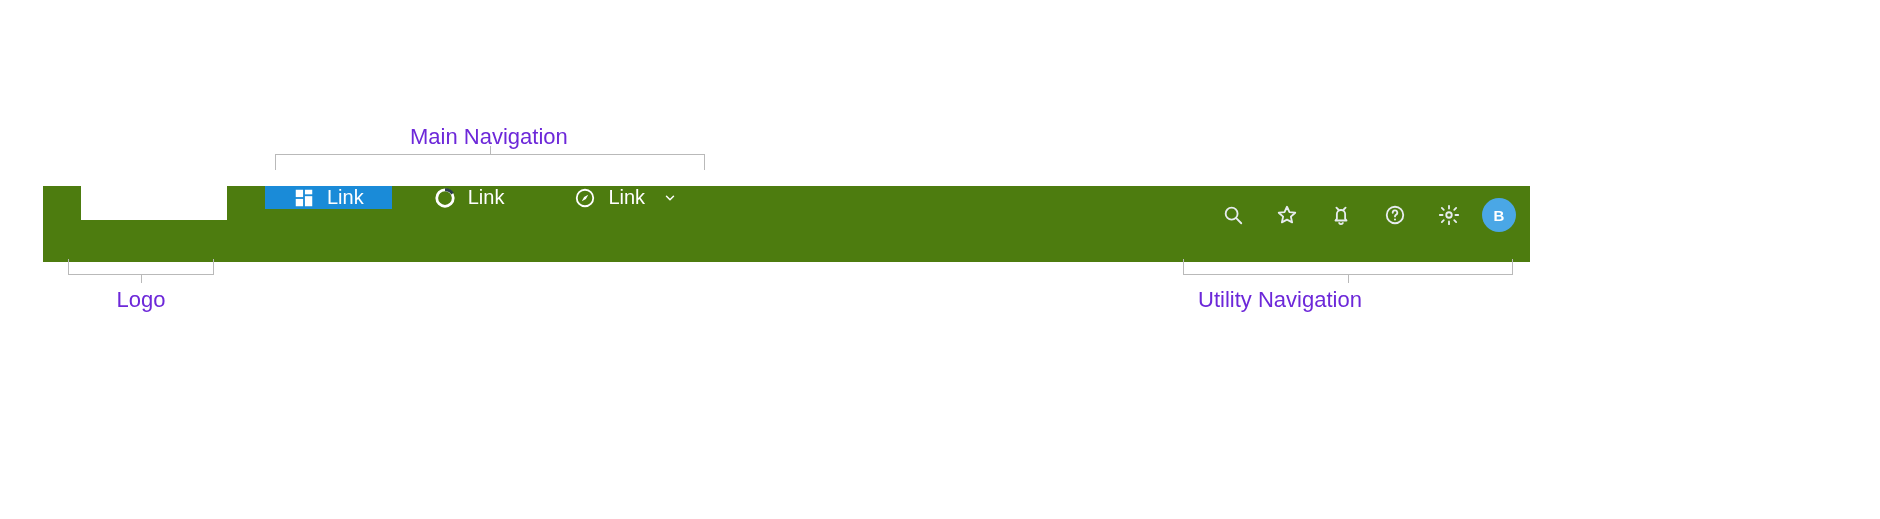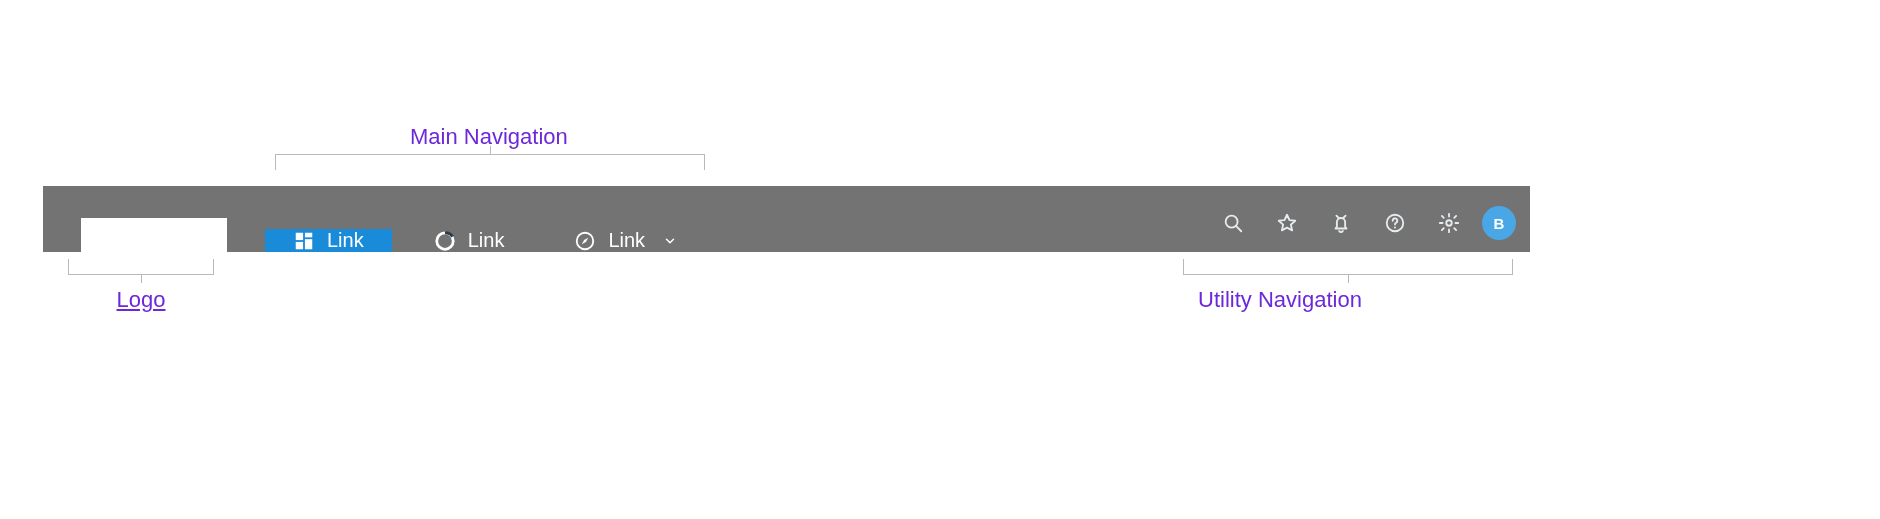--- a/index.html
+++ b/index.html
@@ -34,24 +34,24 @@
     width: 0;
     border-left: 1.5px solid #b9b9b9;
   }
 
   
   .navbar {
     position: absolute;
     left: 43px;
     top: 186px;
     width: 1487px;
-    height: 66px;
-    background: #737373;
-    display: flex;
-    align-items: flex-end;
+    height: 76px;
+    background: #4d7c0f;
+    display: flex;
+    align-items: flex-start;
     color: #ffffff;
   }
 
   .logo-slot {
     width: 222px;
     display: flex;
     align-items: center;
     justify-content: center;
     flex: none;
   }
@@ -216,19 +216,19 @@
       </div>
       <div class="avatar">
         <span>B</span>
       </div>
     </div>
 
   </div>
 
   <div class="bracket up" style="left:68px; top:259px; width:146px; height:16px;"></div>
   <div class="bracket-stem" style="left:141px; top:275px; height:8px;"></div>
-  <div class="anno-label" style="left:141px; top:287px; transform:translateX(-50%);text-decoration:underline;">Logo</div>
+  <div class="anno-label" style="left:141px; top:287px; transform:translateX(-50%);">Logo</div>
 
   <div class="bracket up" style="left:1183px; top:259px; width:330px; height:16px;"></div>
   <div class="bracket-stem" style="left:1348px; top:275px; height:8px;"></div>
   <div class="anno-label" style="left:1280px; top:287px; transform:translateX(-50%);">Utility Navigation</div>
 
 </div>
 
 </body></html>

